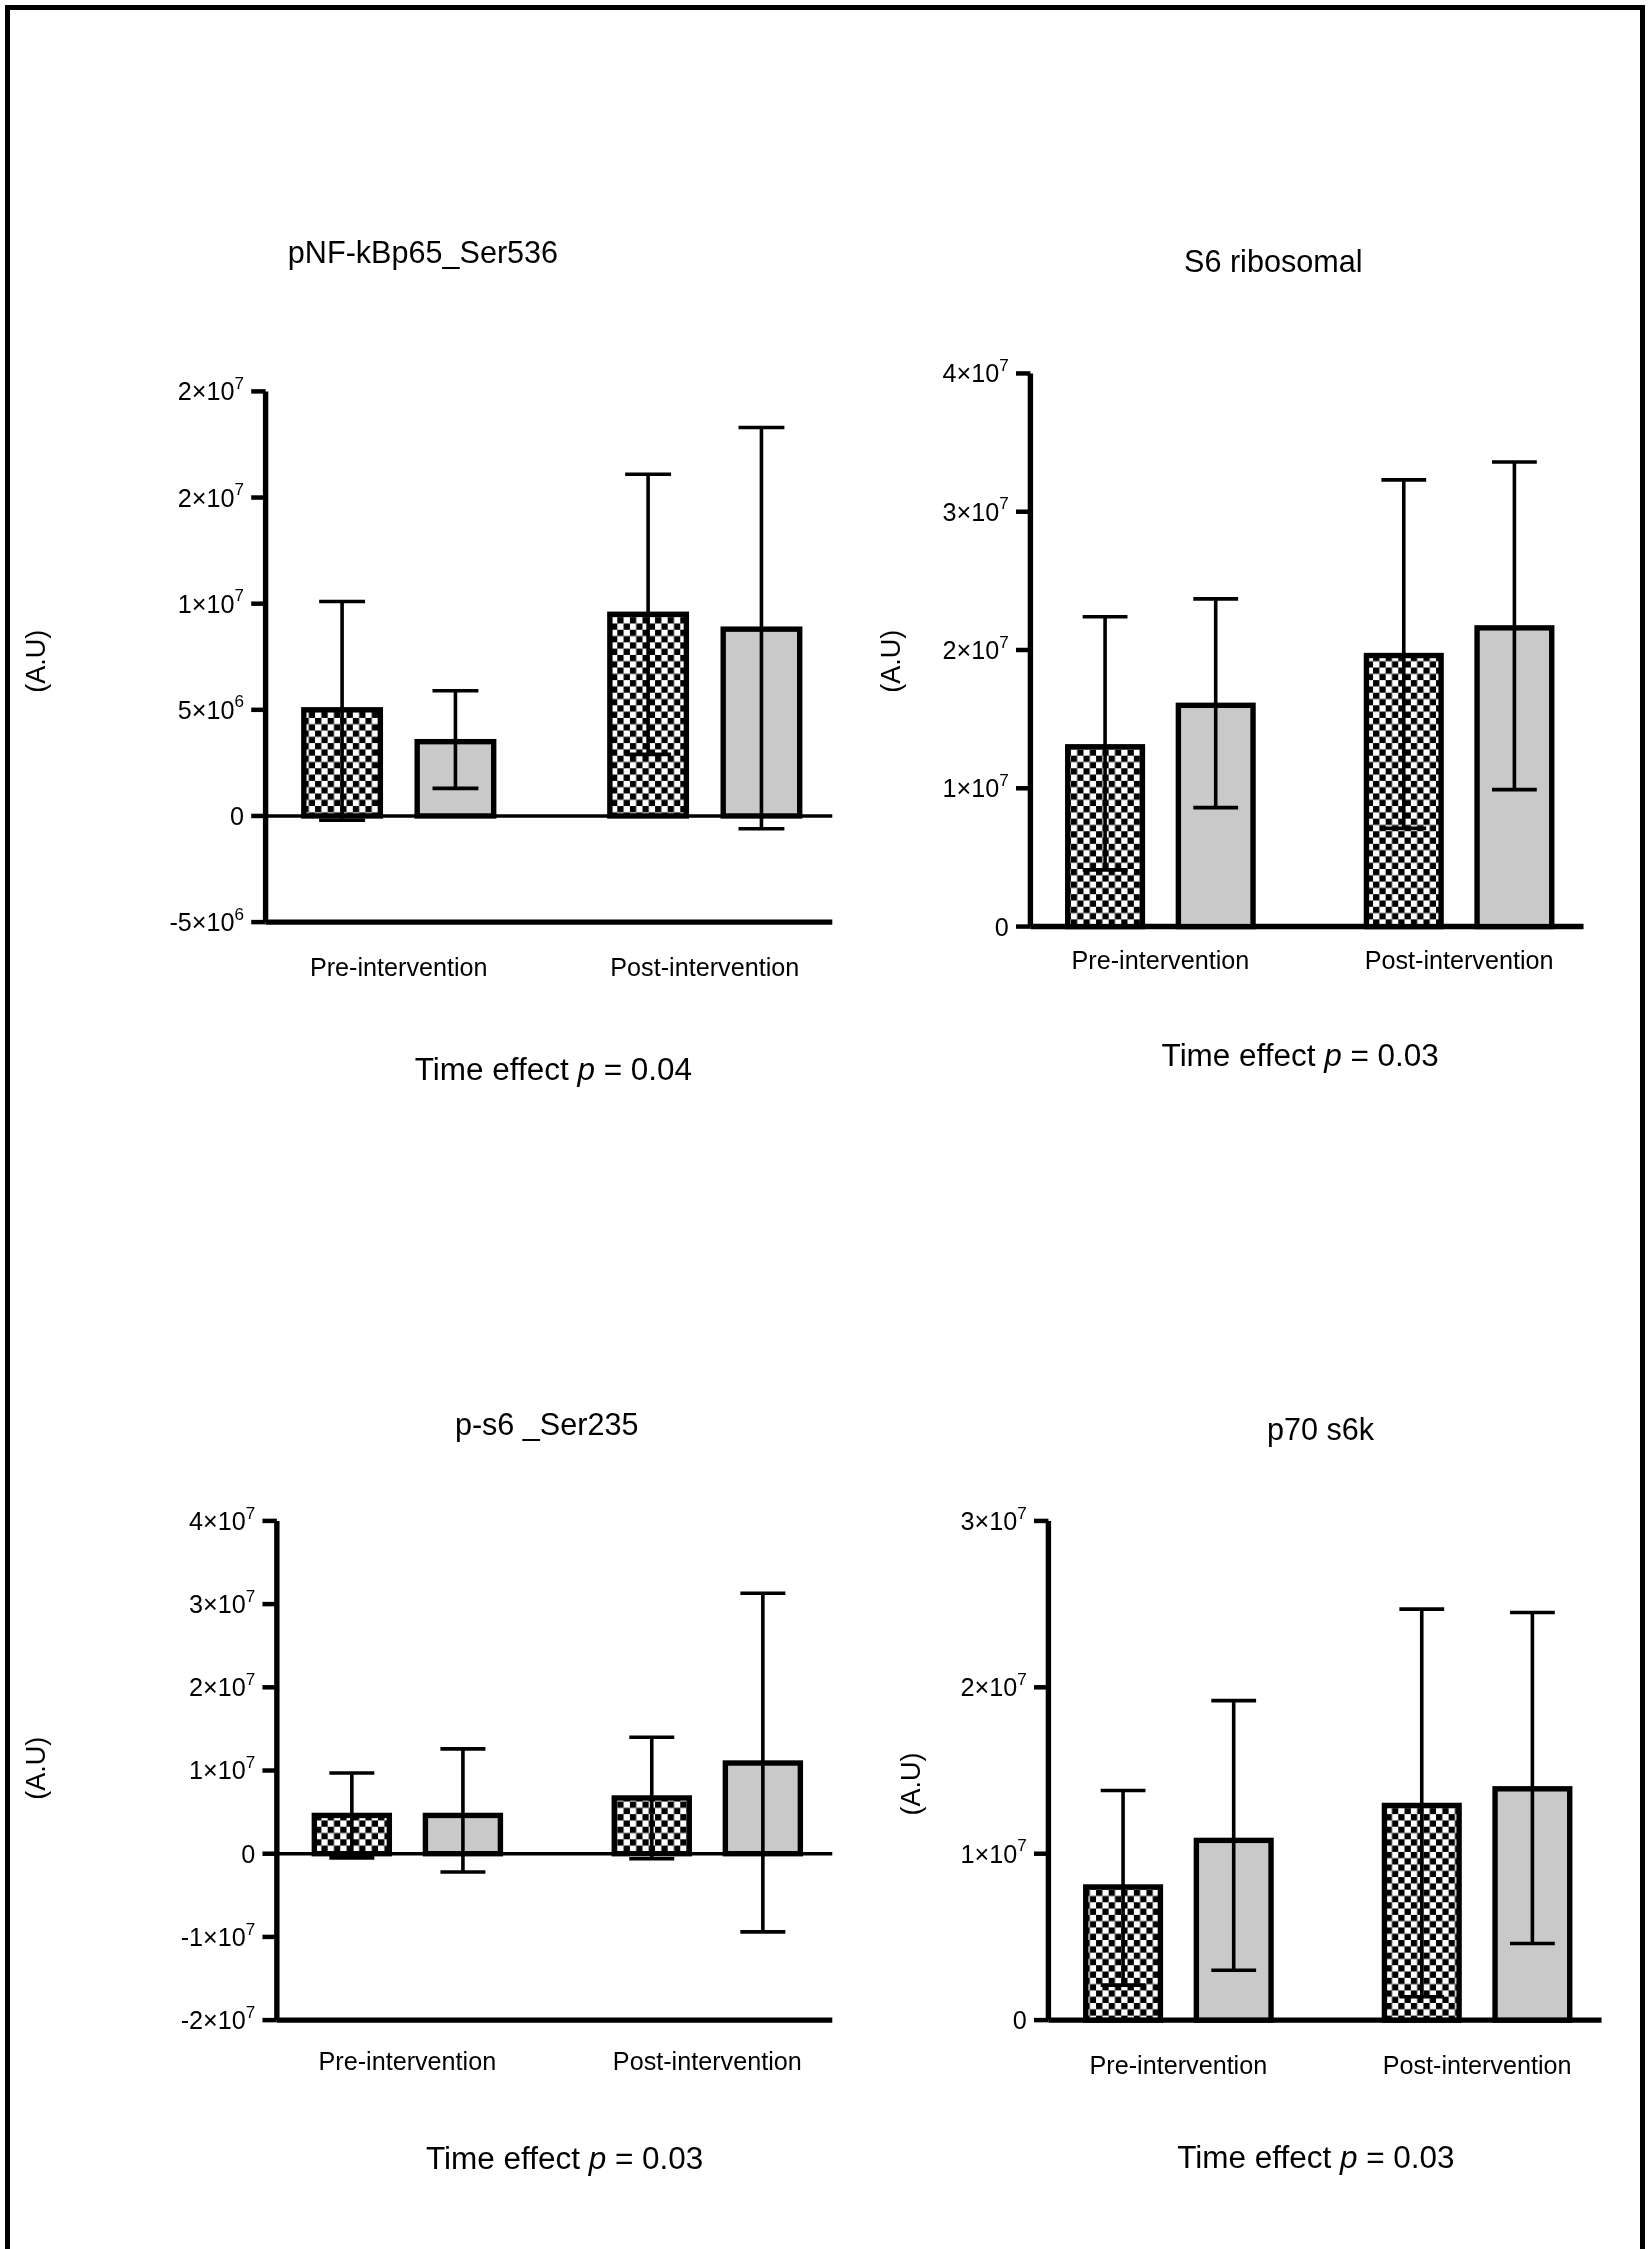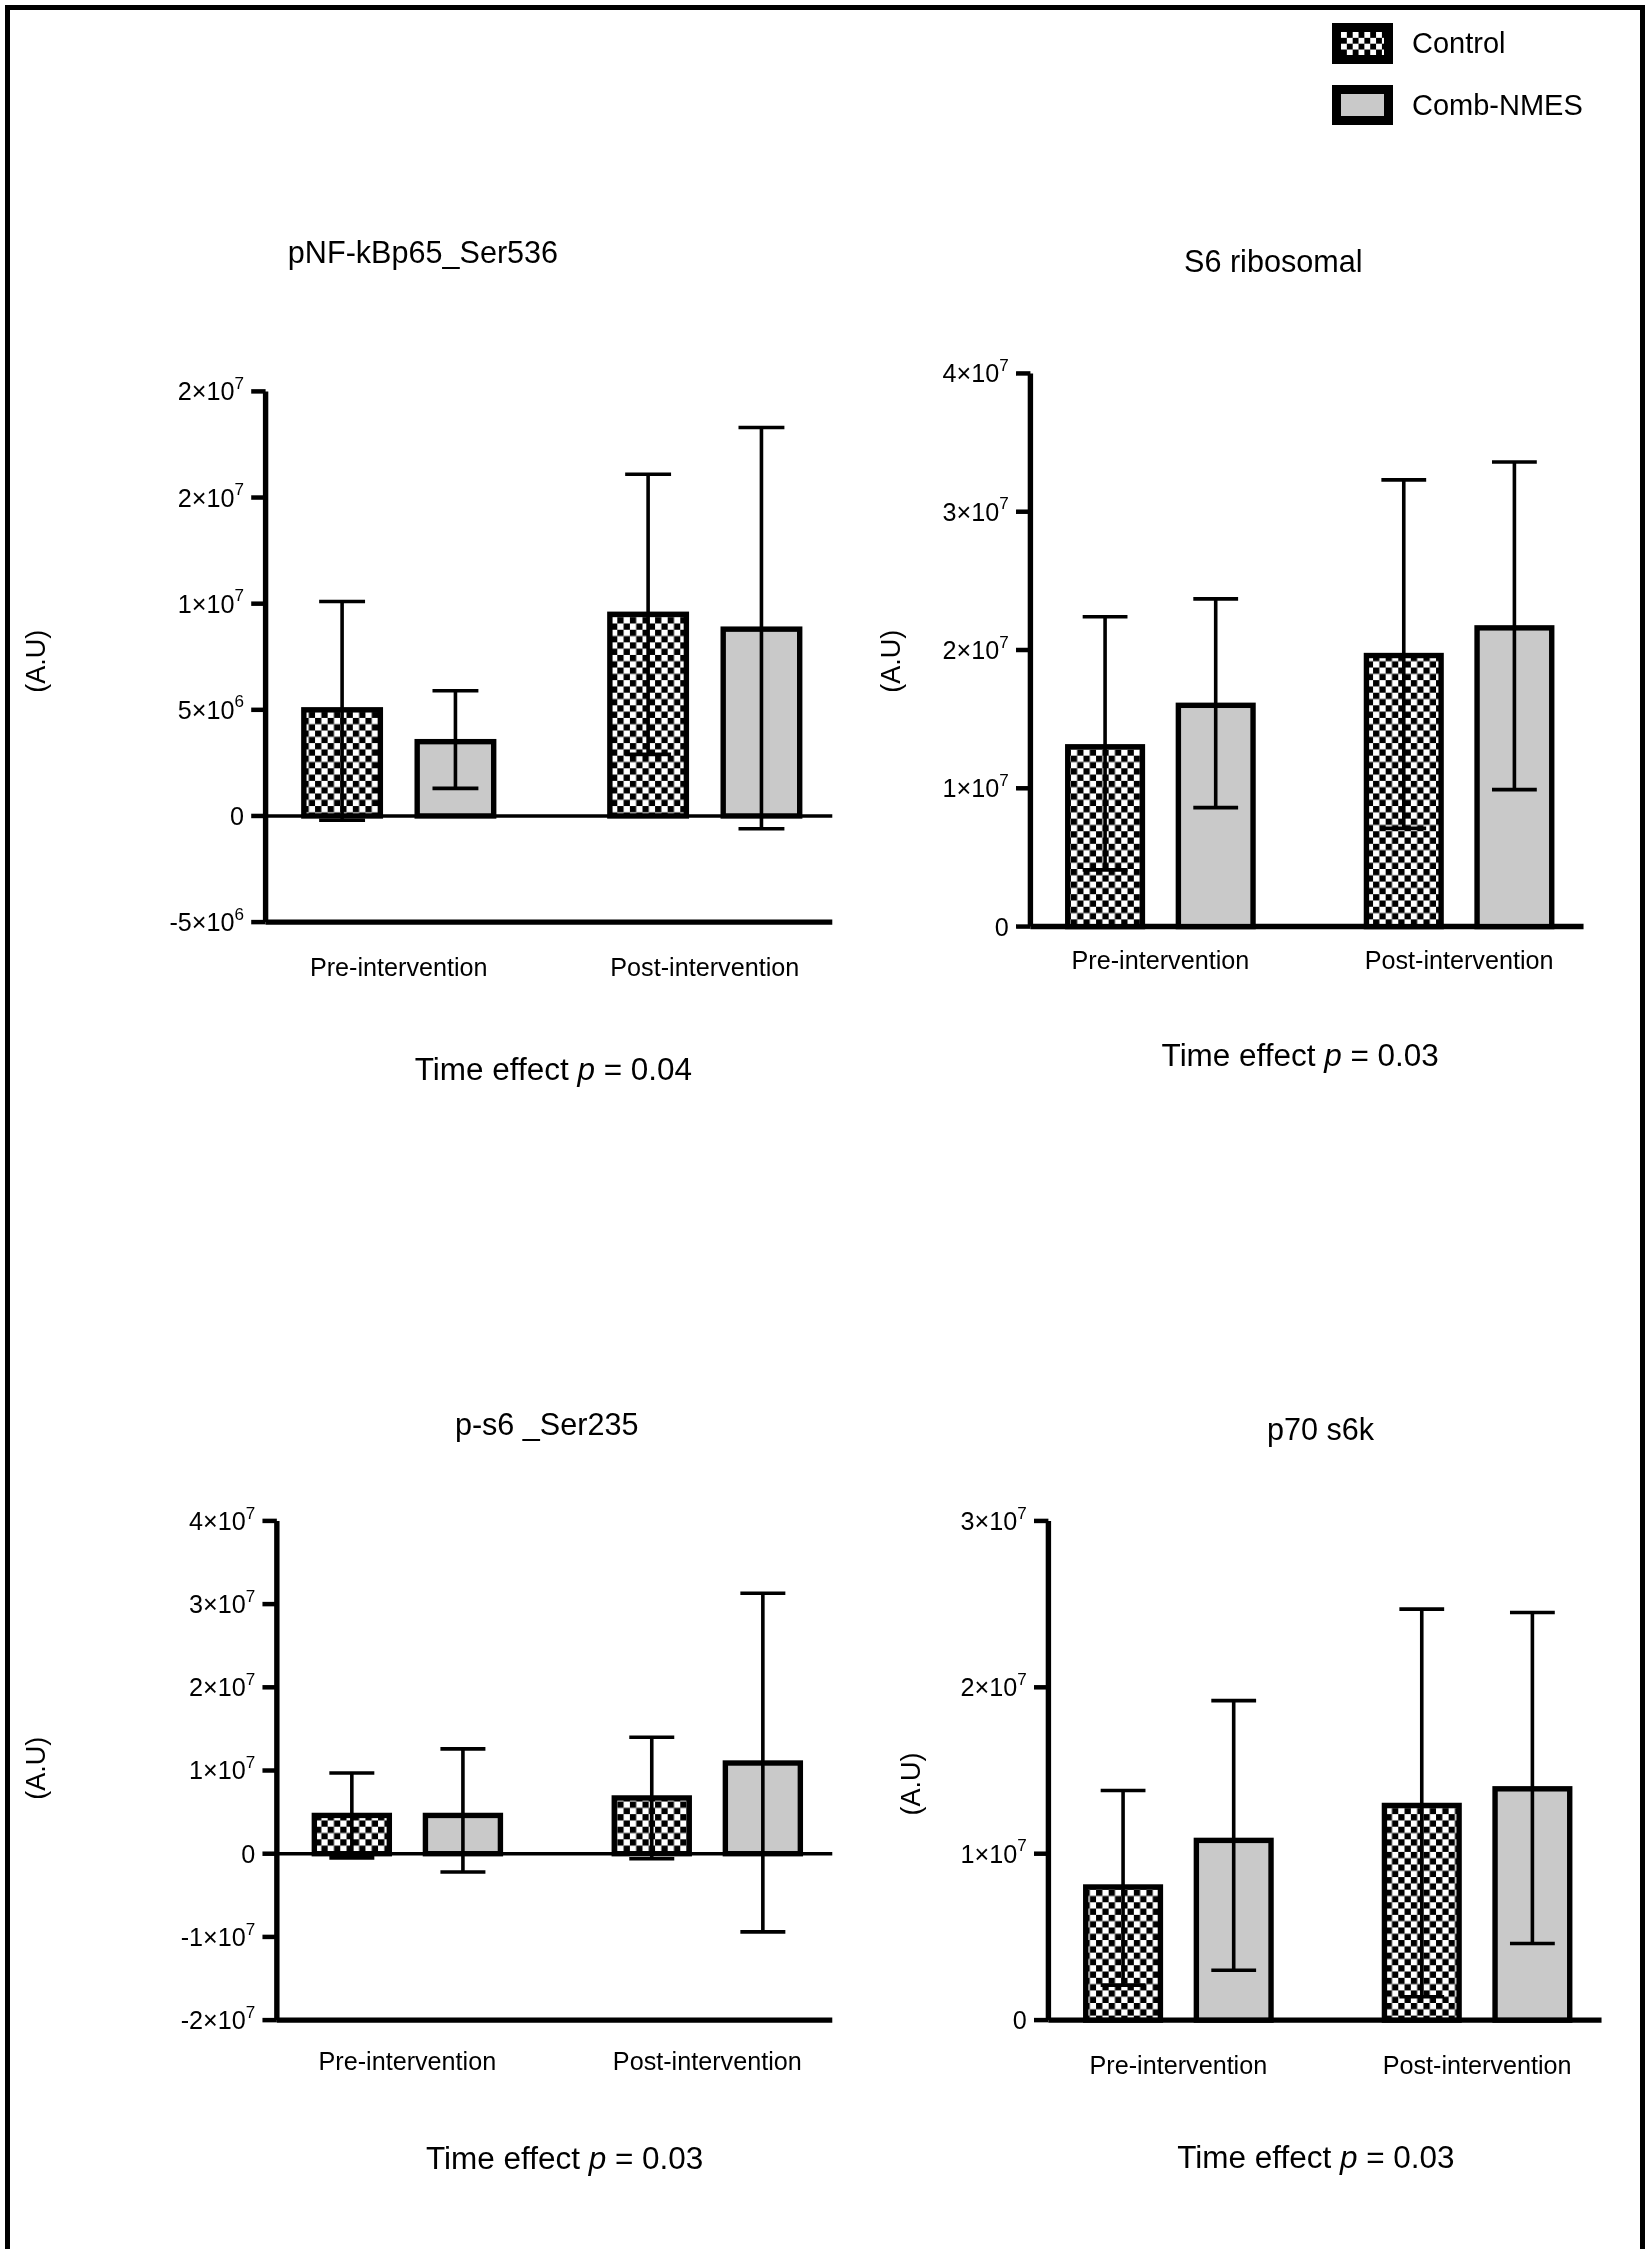--- a/index.html
+++ b/index.html
@@ -23,30 +23,20 @@
   .swatch.gray{background:#c9c9c9}
   .legend-label{font-size:29px;line-height:1}
   text{fill:#000}
 </style>
 </head>
 <body>
 
 <div class="canvas">
   <div class="frame"></div>
 
-  <div class="legend">
-    <div class="legend-row">
-      <span class="swatch checker"></span>
-      <span class="legend-label">Control</span>
-    </div>
-    <div class="legend-row">
-      <span class="swatch gray"></span>
-      <span class="legend-label">Comb-NMES</span>
-    </div>
-  </div>
 
   <svg class="panel" id="panel-0" viewBox="0 420 1960 2050">
       <defs>
         <pattern id="checker0" width="28" height="28" patternUnits="userSpaceOnUse">
           <rect width="28" height="28" fill="#fff"></rect>
           <rect width="14" height="14" fill="#000"></rect>
           <rect x="14" y="14" width="14" height="14" fill="#000"></rect>
         </pattern>
       </defs>
       <line x1="590" y1="870" x2="590" y2="2050" stroke="#000" stroke-width="12"></line>

